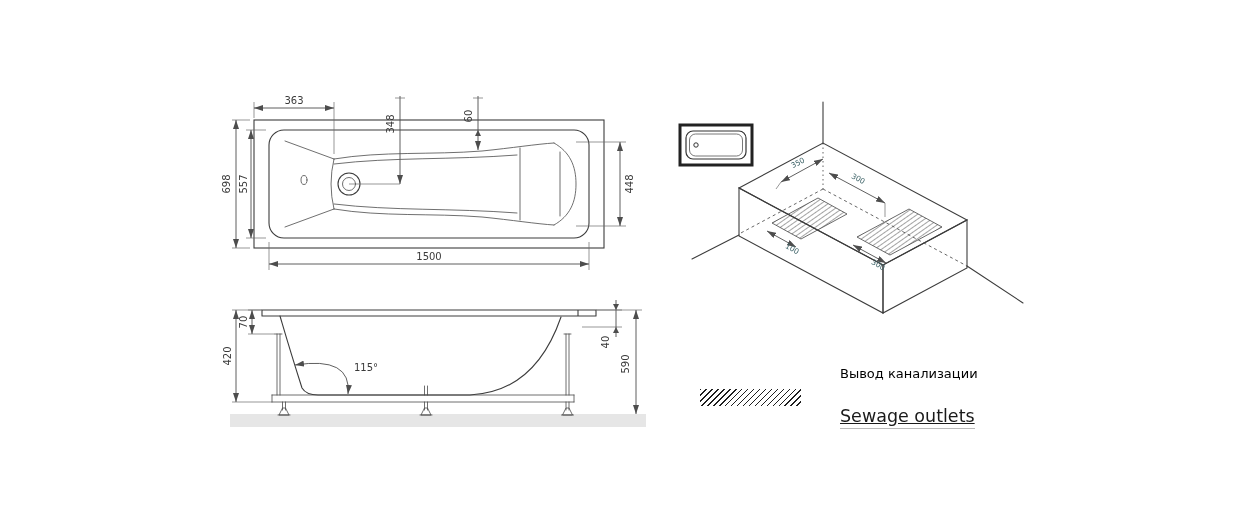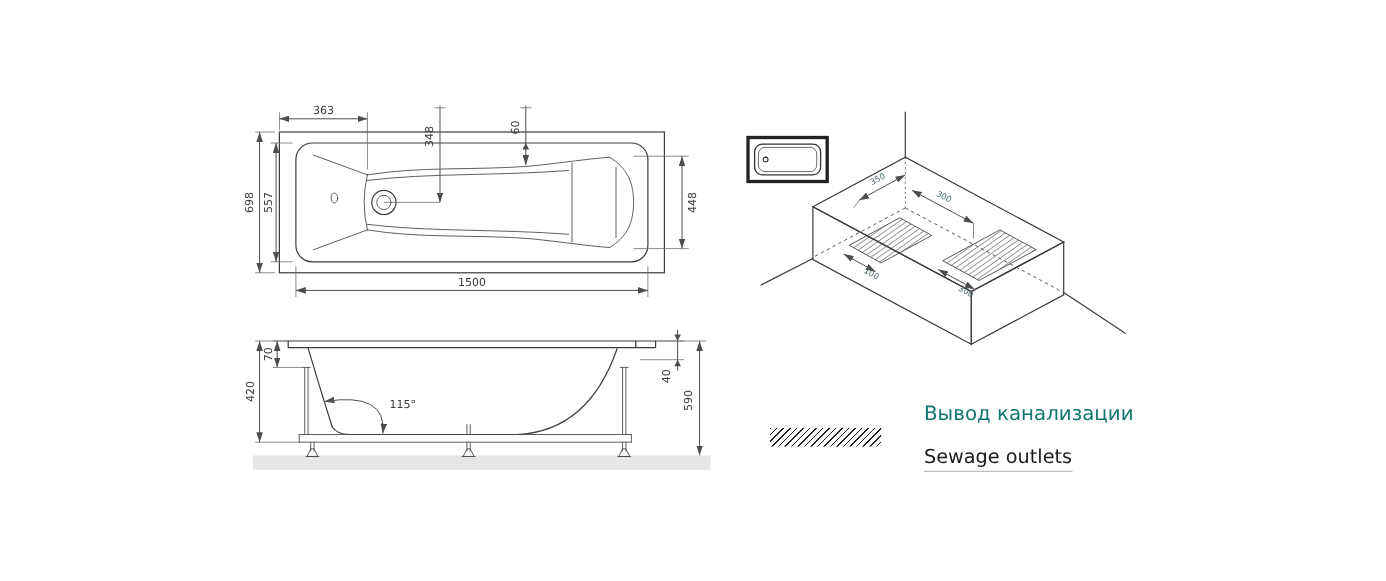--- a/index.html
+++ b/index.html
@@ -8,23 +8,23 @@
   .view{position:absolute;}
   svg{display:block;}
   svg text{font-family:"DejaVu Sans",sans-serif;fill:#3a3a3a;font-size:10px;}
   .outline{fill:none;stroke:#3c3c3c;stroke-width:1.1;stroke-linecap:round;}
   .outline2{fill:none;stroke:#4a4a4a;stroke-width:0.8;stroke-linecap:round;}
   .dim{fill:none;stroke:#4d4d4d;stroke-width:0.9;}
   .ext{fill:none;stroke:#6a6a6a;stroke-width:0.7;}
   .dash{fill:none;stroke:#555;stroke-width:0.9;stroke-dasharray:3,3;}
   .dots{fill:none;stroke:#555;stroke-width:0.9;stroke-dasharray:1.5,3;}
   .iso-label{fill:#40656a;font-size:7.5px;}
-  .legend-ru{position:absolute;left:840px;top:366px;font-size:18px;color:#0f766e;}
+  .legend-ru{position:absolute;left:840px;top:366px;font-size:13px;color:#000000;}
   .legend-en{position:absolute;left:840px;top:406px;font-size:17.5px;color:#1a1a1a;
-             padding-bottom:2px;border-bottom:1.5px solid #b9b9b9;}
+             padding-bottom:2px;border-bottom:1.5px solid #b9b9b9;text-decoration:underline;}
   .legend-swatch{position:absolute;left:700px;top:389px;width:101px;height:17px;
       background:repeating-linear-gradient(135deg,#1f1f1f 0px,#1f1f1f 1px,transparent 1px,transparent 4.2px);}
 </style>
 </head>
 <body>
 
 <div class="canvas">
 
   <svg width="0" height="0" style="position:absolute">
     <defs>

